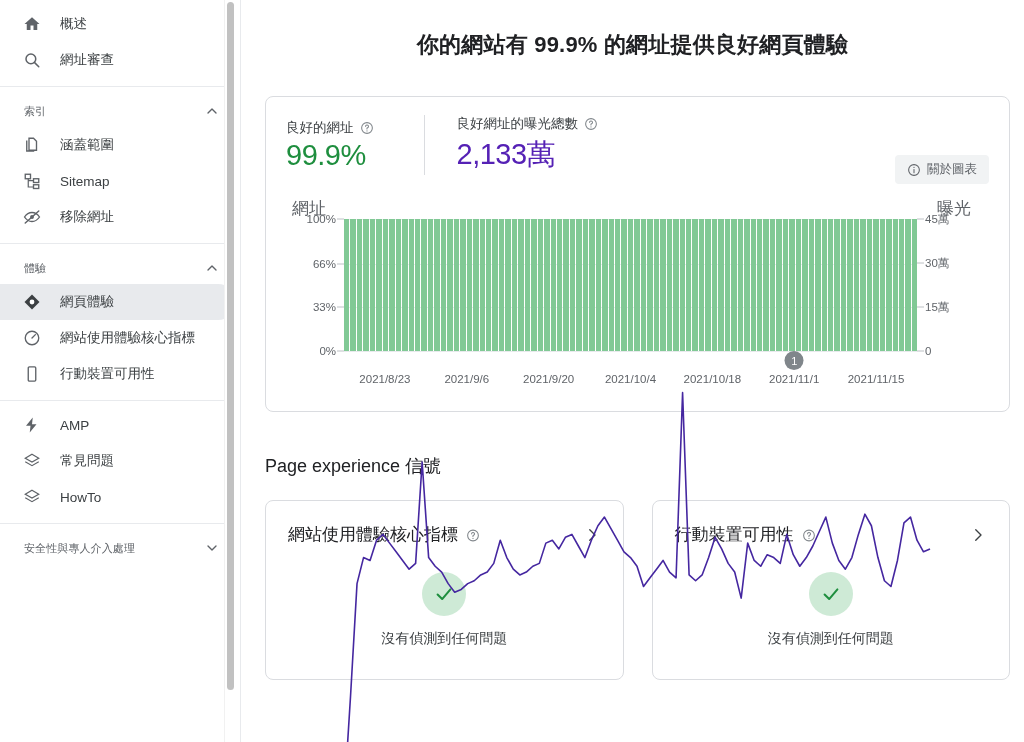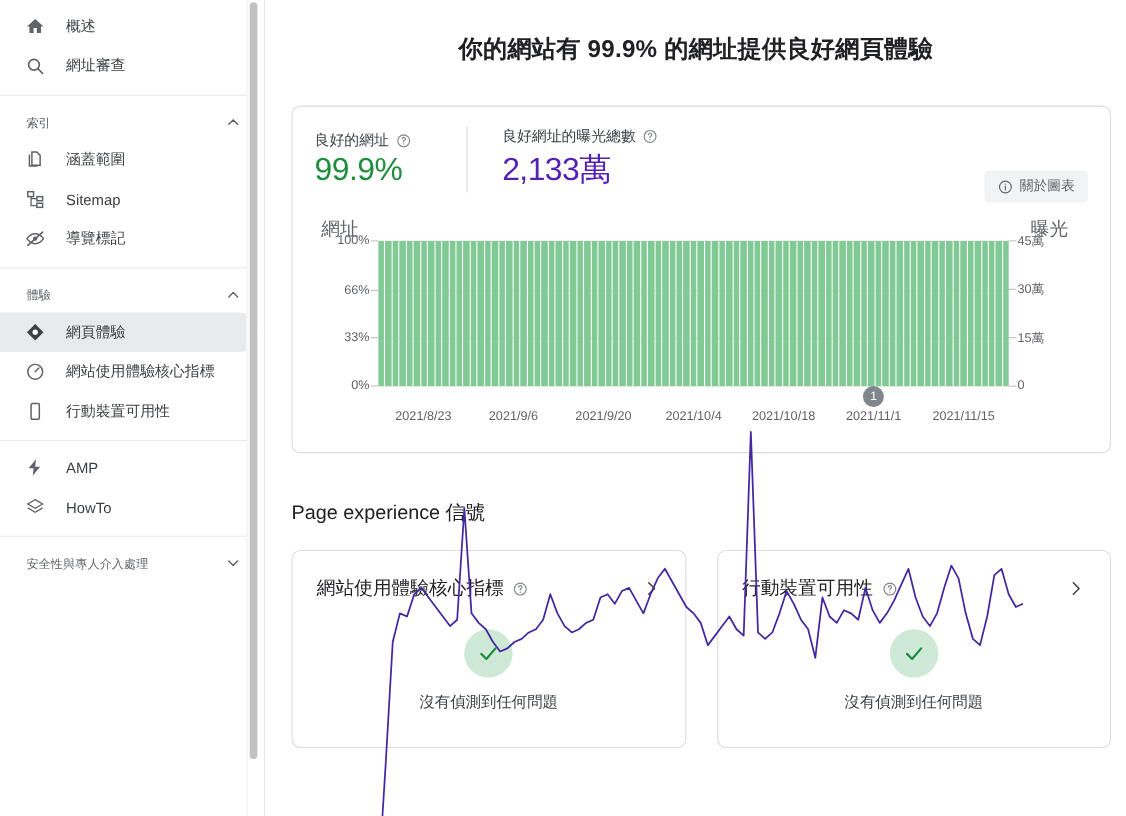--- a/index.html
+++ b/index.html
@@ -211,21 +211,21 @@
           <span class="lbl">Sitemap</span>
         </div>
         <div class="sb-item">
           <span class="ico">
             <svg width="18" height="18" viewBox="0 0 24 24" fill="none" stroke="currentColor" stroke-width="1.8">
                 <path d="M2 12s4-6 10-6 10 6 10 6-4 6-10 6S2 12 2 12z"></path>
                 <circle cx="12" cy="12" r="2.6" fill="currentColor" stroke="none"></circle>
                 <line x1="3" y1="20" x2="21" y2="4" stroke-width="2" stroke-linecap="round"></line>
               </svg>
           </span>
-          <span class="lbl">導覽標記</span>
+          <span class="lbl">移除網址</span>
         </div>
       </div>
 
       <div class="sb-group">
         <div class="sb-section-head">
           <span>體驗</span>
           <span class="chev">
             <svg width="16" height="16" viewBox="0 0 24 24" fill="none" stroke="currentColor" stroke-width="2" stroke-linecap="round" stroke-linejoin="round">
                 <polyline points="6,15 12,9 18,15"></polyline>
               </svg>
@@ -260,20 +260,29 @@
       </div>
 
       <div class="sb-group">
         <div class="sb-item">
           <span class="ico">
             <svg width="18" height="18" viewBox="0 0 24 24" fill="currentColor">
                 <path d="M13 2L4 13h6l-1 9 9-11h-6z"></path>
               </svg>
           </span>
           <span class="lbl">AMP</span>
+        </div>
+        <div class="sb-item">
+          <span class="ico">
+            <svg width="18" height="18" viewBox="0 0 24 24" fill="none" stroke="currentColor" stroke-width="1.6">
+                <polygon points="12,3 21,8.2 12,13.4 3,8.2"></polygon>
+                <polyline points="3,13 12,18.2 21,13"></polyline>
+              </svg>
+          </span>
+          <span class="lbl">常見問題</span>
         </div>
         <div class="sb-item">
           <span class="ico">
             <svg width="18" height="18" viewBox="0 0 24 24" fill="none" stroke="currentColor" stroke-width="1.6">
                 <polygon points="12,3 21,8.2 12,13.4 3,8.2"></polygon>
                 <polyline points="3,13 12,18.2 21,13"></polyline>
               </svg>
           </span>
           <span class="lbl">HowTo</span>
         </div>

